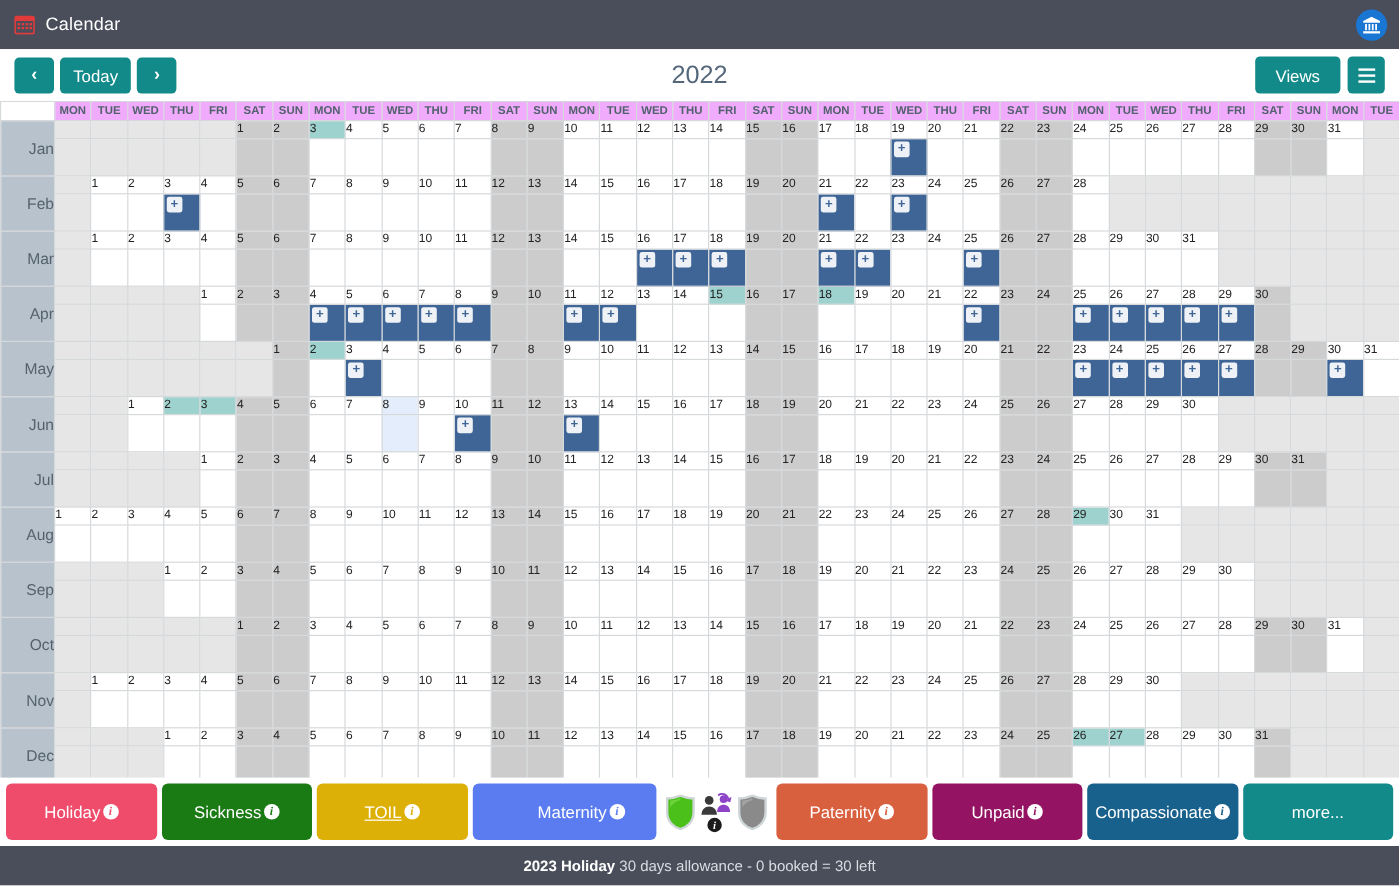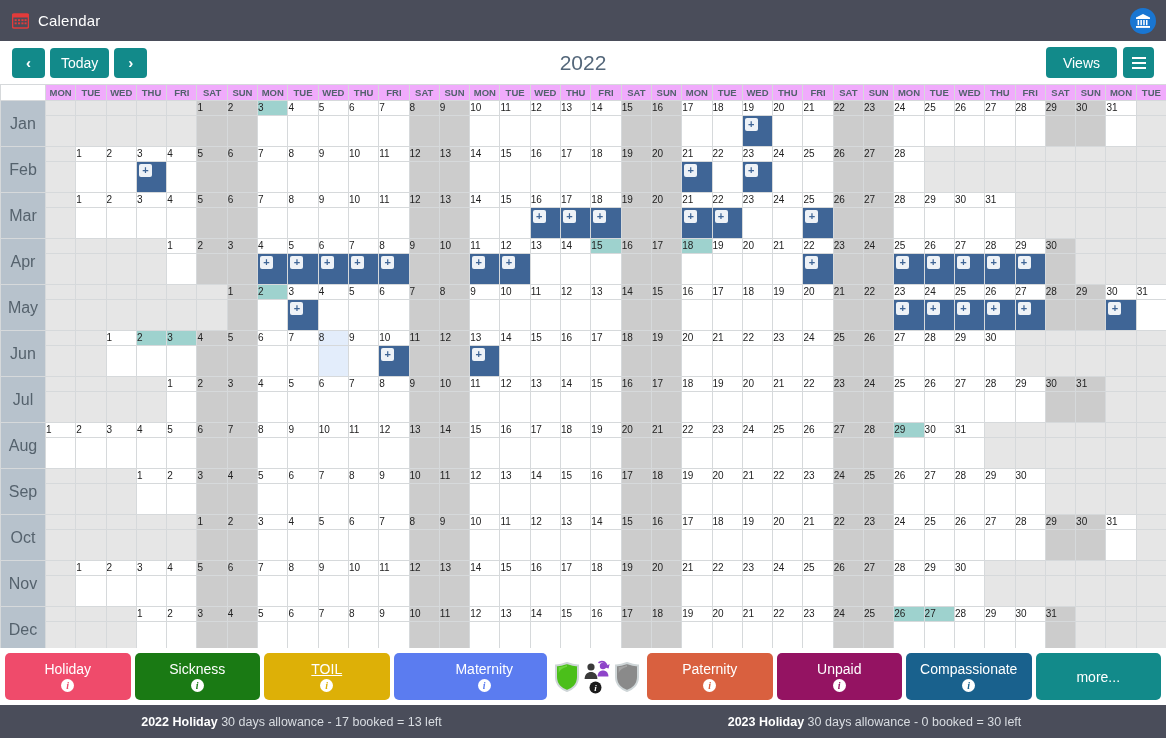--- a/index.html
+++ b/index.html
@@ -56,22 +56,22 @@
   col.dcol { width: 30.3px; }
 
   th.wd {
     height: 16px; background: #f0abfc; color: #53616d;
     font-size: 9.5px; font-weight: bold; text-align: center;
     border: 1px solid #c9d1d8;
   }
   th.wd-corner { background: #ffffff; border: 1px solid #ffffff; border-bottom: 1px solid #c9d1d8; }
 
   td.mlabel {
-    background: #b7c2cc; color: #55626d; font-size: 16px;
-    text-align: center; padding-left: 8px; vertical-align: middle;
+    background: #b7c2cc; color: #55626d; font-size: 13px;
+    text-align: right; padding-left: 8px; vertical-align: middle;
     border: 1px solid #c9d1d8;
   }
 
   
   td.dnum {
     height: 15px; font-size: 10px; color: #222; vertical-align: top;
     padding-left: 2px; line-height: 14px; background: #ffffff;
   }
   td.dnum.wk { background: #cccccc; }      
   td.dnum.off { background: #e6e6e6; }     
@@ -93,21 +93,21 @@
   }
 
   
   .legend {
     height: 57px; background: #ffffff;
     display: flex; align-items: center; gap: 4px; padding: 4px 5px;
   }
   .leg-btn {
     flex: 1 1 0; height: 47px; border-radius: 5px; border: none;
     color: #ffffff; font-size: 14px; cursor: pointer;
-    display: flex; flex-direction: column; align-items: center; justify-content: center;
+    display: flex; flex-direction: row; align-items: center; justify-content: center;
     gap: 2px; font-family: "Liberation Sans", sans-serif;
   }
   .leg-info {
     width: 13px; height: 13px; border-radius: 50%; background: #ffffff;
     color: inherit; font-size: 10px; font-weight: bold; font-style: italic;
     display: flex; align-items: center; justify-content: center;
     font-family: "Liberation Serif", serif;
   }
   .leg-icons { display: flex; align-items: center; gap: 2px; flex: 0 0 auto; padding: 0 3px; }
   .shield { width: 26px; height: 30px; }
@@ -1326,20 +1326,16 @@
   </button>
   <button class="leg-btn" style="background: rgb(25, 97, 141);">
     <span>Compassionate</span>
     <span class="leg-info" style="color: rgb(25, 97, 141);">i</span>
   </button>
   <button class="leg-btn" id="more-btn" style="background: rgb(18, 138, 138);">more...</button>
 </div>
 
 <div class="footer">
   <div class="foot-cell">
-    <b>2022 Holiday</b>
-    <span>30 days allowance - 17 booked = 13 left</span>
-  </div>
-  <div class="foot-cell">
     <b>2023 Holiday</b>
     <span>30 days allowance - 0 booked = 30 left</span>
   </div>
 </div>
 
 </body></html>

